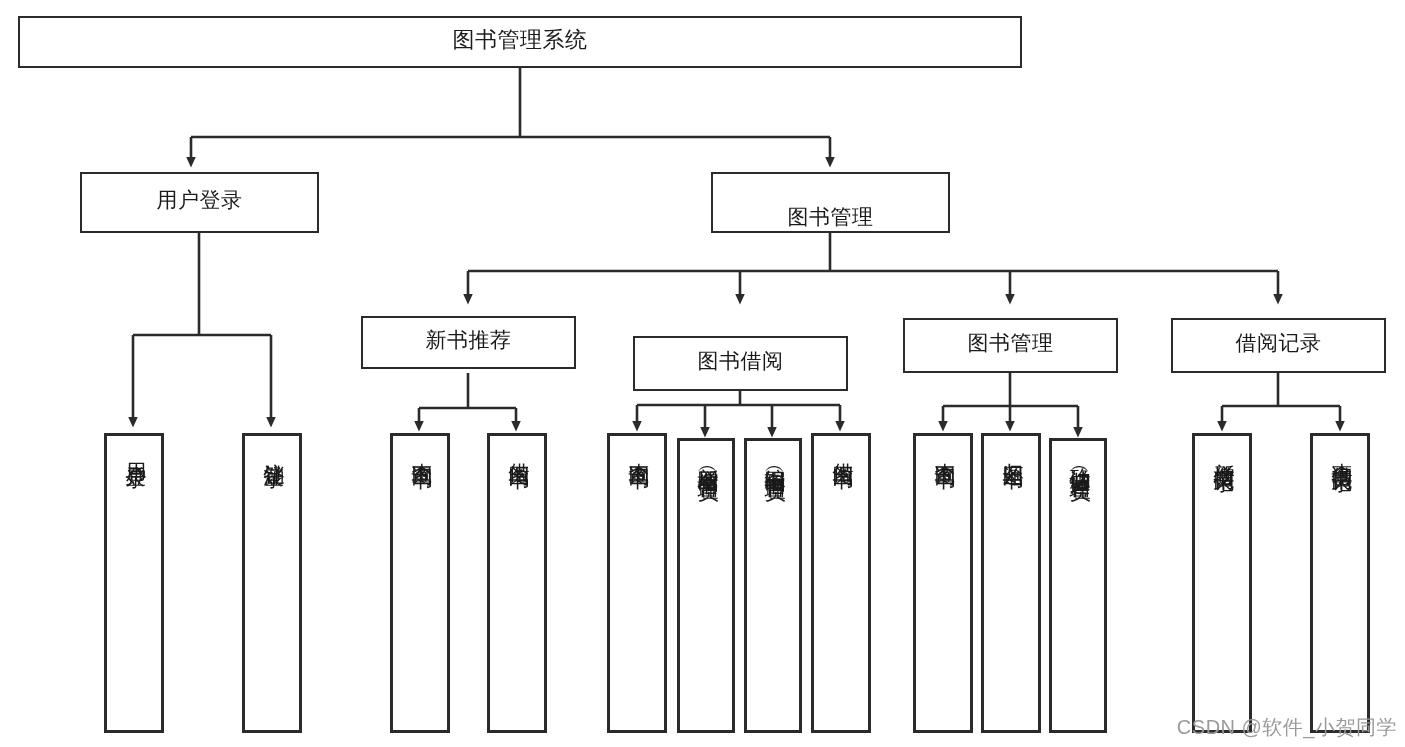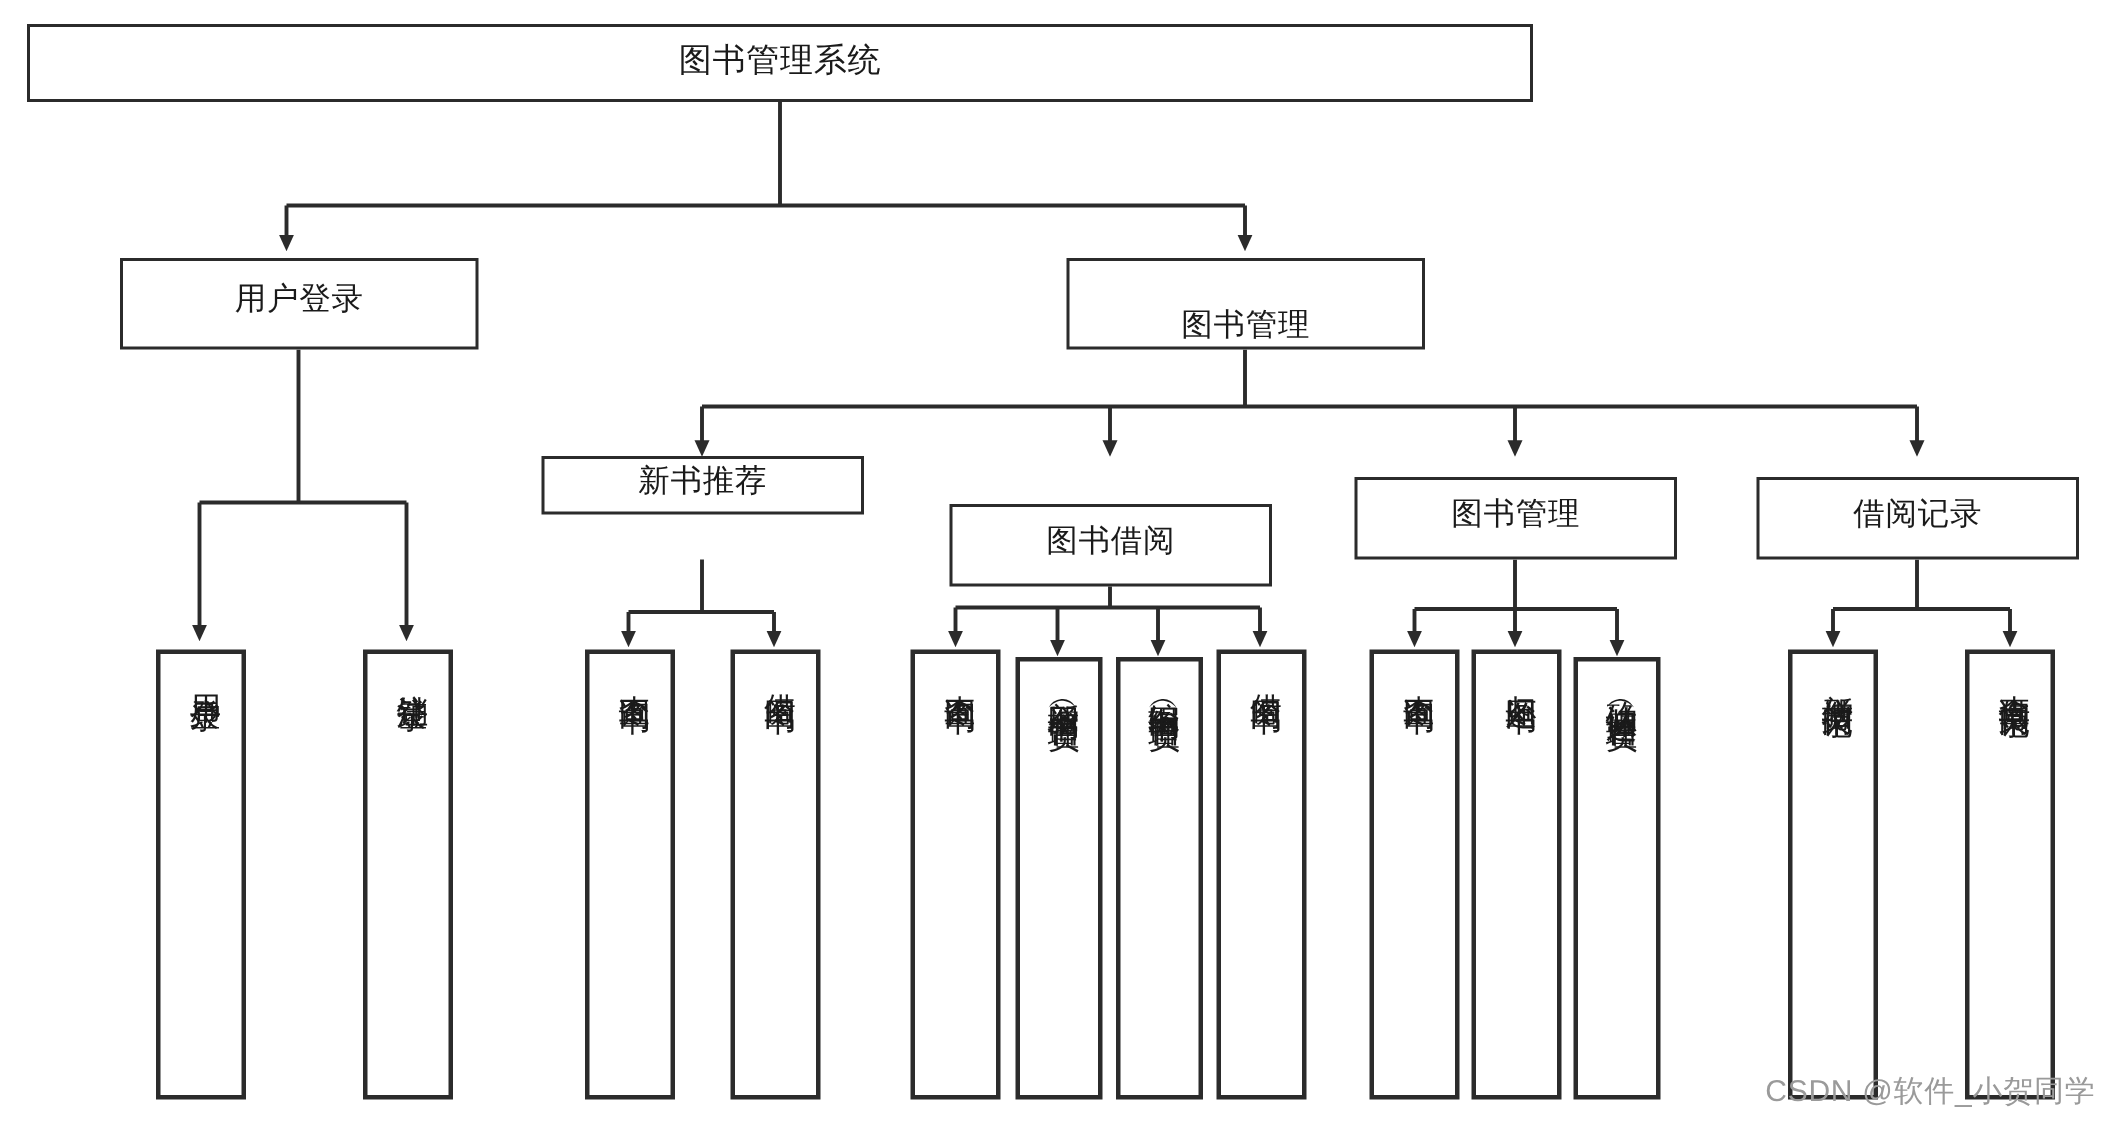--- a/index.html
+++ b/index.html
@@ -132,21 +132,21 @@
   </div>
 
   <div class="node" style="left:80px; top:172px; width:239px; height:61px;">
     <span class="node-label">用户登录</span>
   </div>
 
   <div class="node" style="left:711px; top:172px; width:239px; height:61px;align-items:flex-end;">
     <span class="node-label">图书管理</span>
   </div>
 
-  <div class="node" style="left:361px; top:304px; width:215px; height:39px;">
+  <div class="node" style="left:361px; top:316px; width:215px; height:53px;">
     <span class="node-label">新书推荐</span>
   </div>
 
   <div class="node" style="left:633px; top:336px; width:215px; height:55px;text-align:center;">
     <span class="node-label">图书借阅</span>
   </div>
 
   <div class="node" style="left:903px; top:318px; width:215px; height:55px;">
     <span class="node-label">图书管理</span>
   </div>

